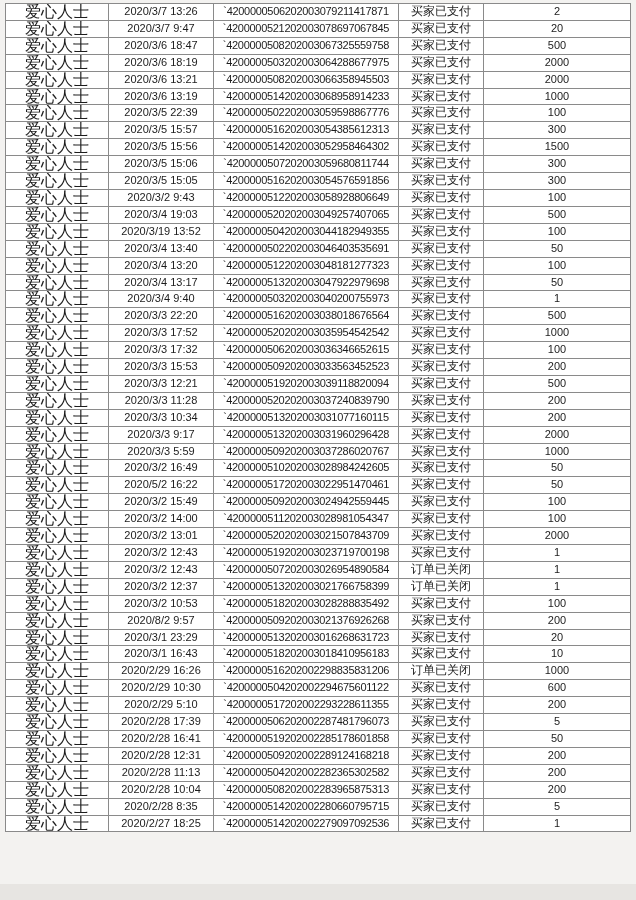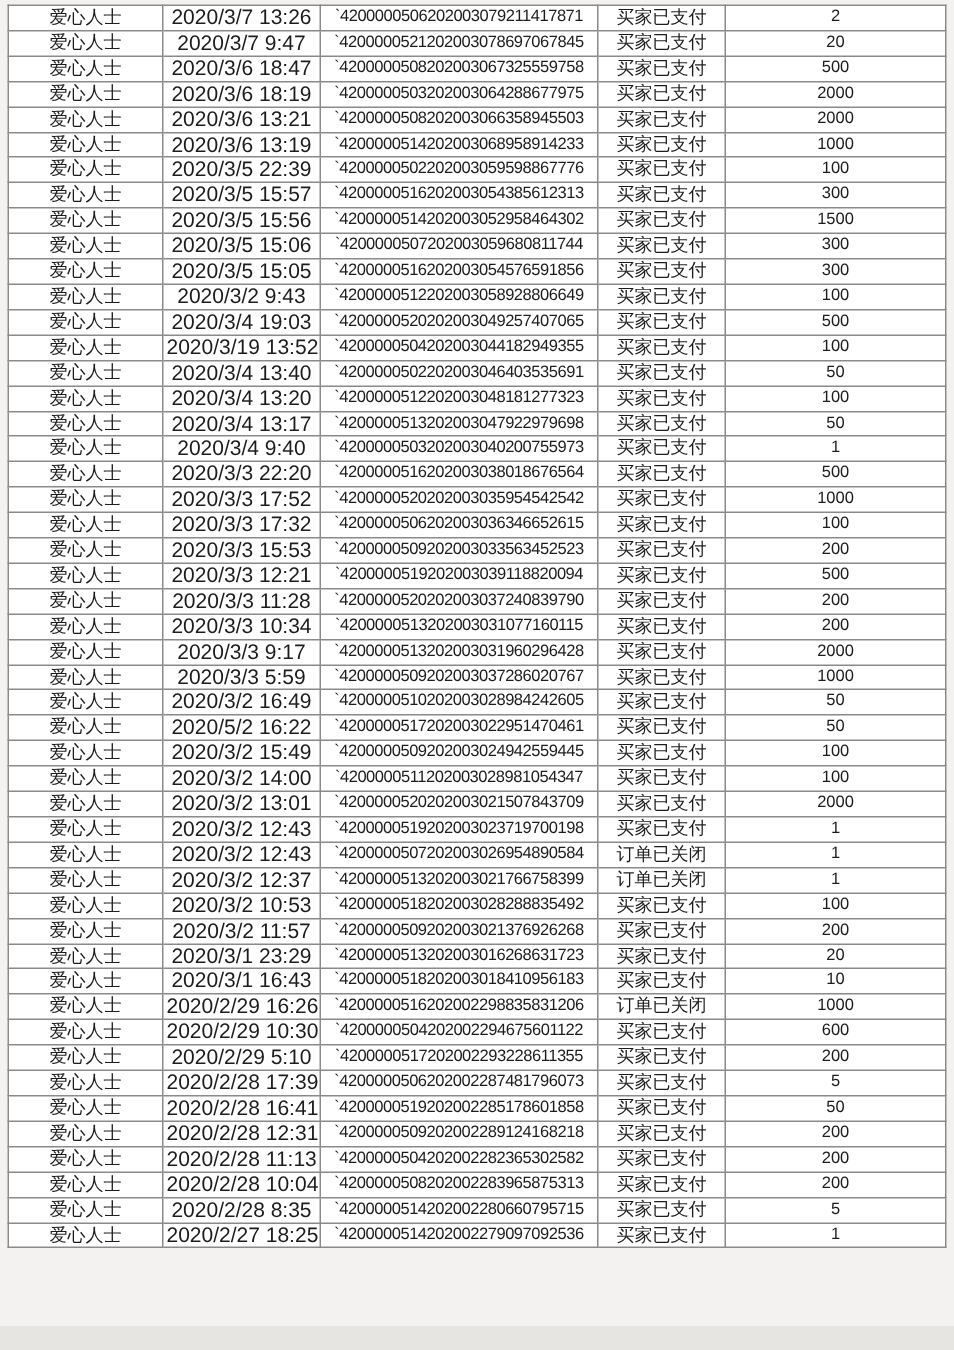--- a/index.html
+++ b/index.html
@@ -38,22 +38,22 @@
     padding: 0 2px;
     height: 15.9px;
     line-height: 15.9px;
     vertical-align: middle;
   }
   col.c1 { width: 103px; }
   col.c2 { width: 105px; }
   col.c3 { width: 185px; }
   col.c4 { width: 85px; }
   col.c5 { width: 147px; }
-  td.cell-donor   { text-align: center; font-size: 12px; }
-  td.cell-date    { text-align: center; font-size: 14px; }
+  td.cell-donor   { text-align: center; font-size: 16px; }
+  td.cell-date    { text-align: center; font-size: 11px; }
   td.cell-order   { text-align: center;   font-size: 11px; letter-spacing: -0.3px; }
   td.cell-status  { text-align: center;   font-size: 12px; padding-left: 4px; }
   td.cell-amount  { text-align: center; font-size: 11px; }
   .below-strip {
     position: absolute;
     left: 0;
     top: 884px;
     width: 636px;
     height: 16px;
     background: #e7e5e2;
@@ -320,21 +320,21 @@
   </tr>
           <tr>
     <td class="cell-donor">爱心人士</td>
     <td class="cell-date">2020/3/2 10:53</td>
     <td class="cell-order">`4200000518202003028288835492</td>
     <td class="cell-status">买家已支付</td>
     <td class="cell-amount">100</td>
   </tr>
           <tr>
     <td class="cell-donor">爱心人士</td>
-    <td class="cell-date">2020/3/2 11:57</td>
+    <td class="cell-date">2020/8/2 9:57</td>
     <td class="cell-order">`4200000509202003021376926268</td>
     <td class="cell-status">买家已支付</td>
     <td class="cell-amount">200</td>
   </tr>
           <tr>
     <td class="cell-donor">爱心人士</td>
     <td class="cell-date">2020/3/1 23:29</td>
     <td class="cell-order">`4200000513202003016268631723</td>
     <td class="cell-status">买家已支付</td>
     <td class="cell-amount">20</td>

